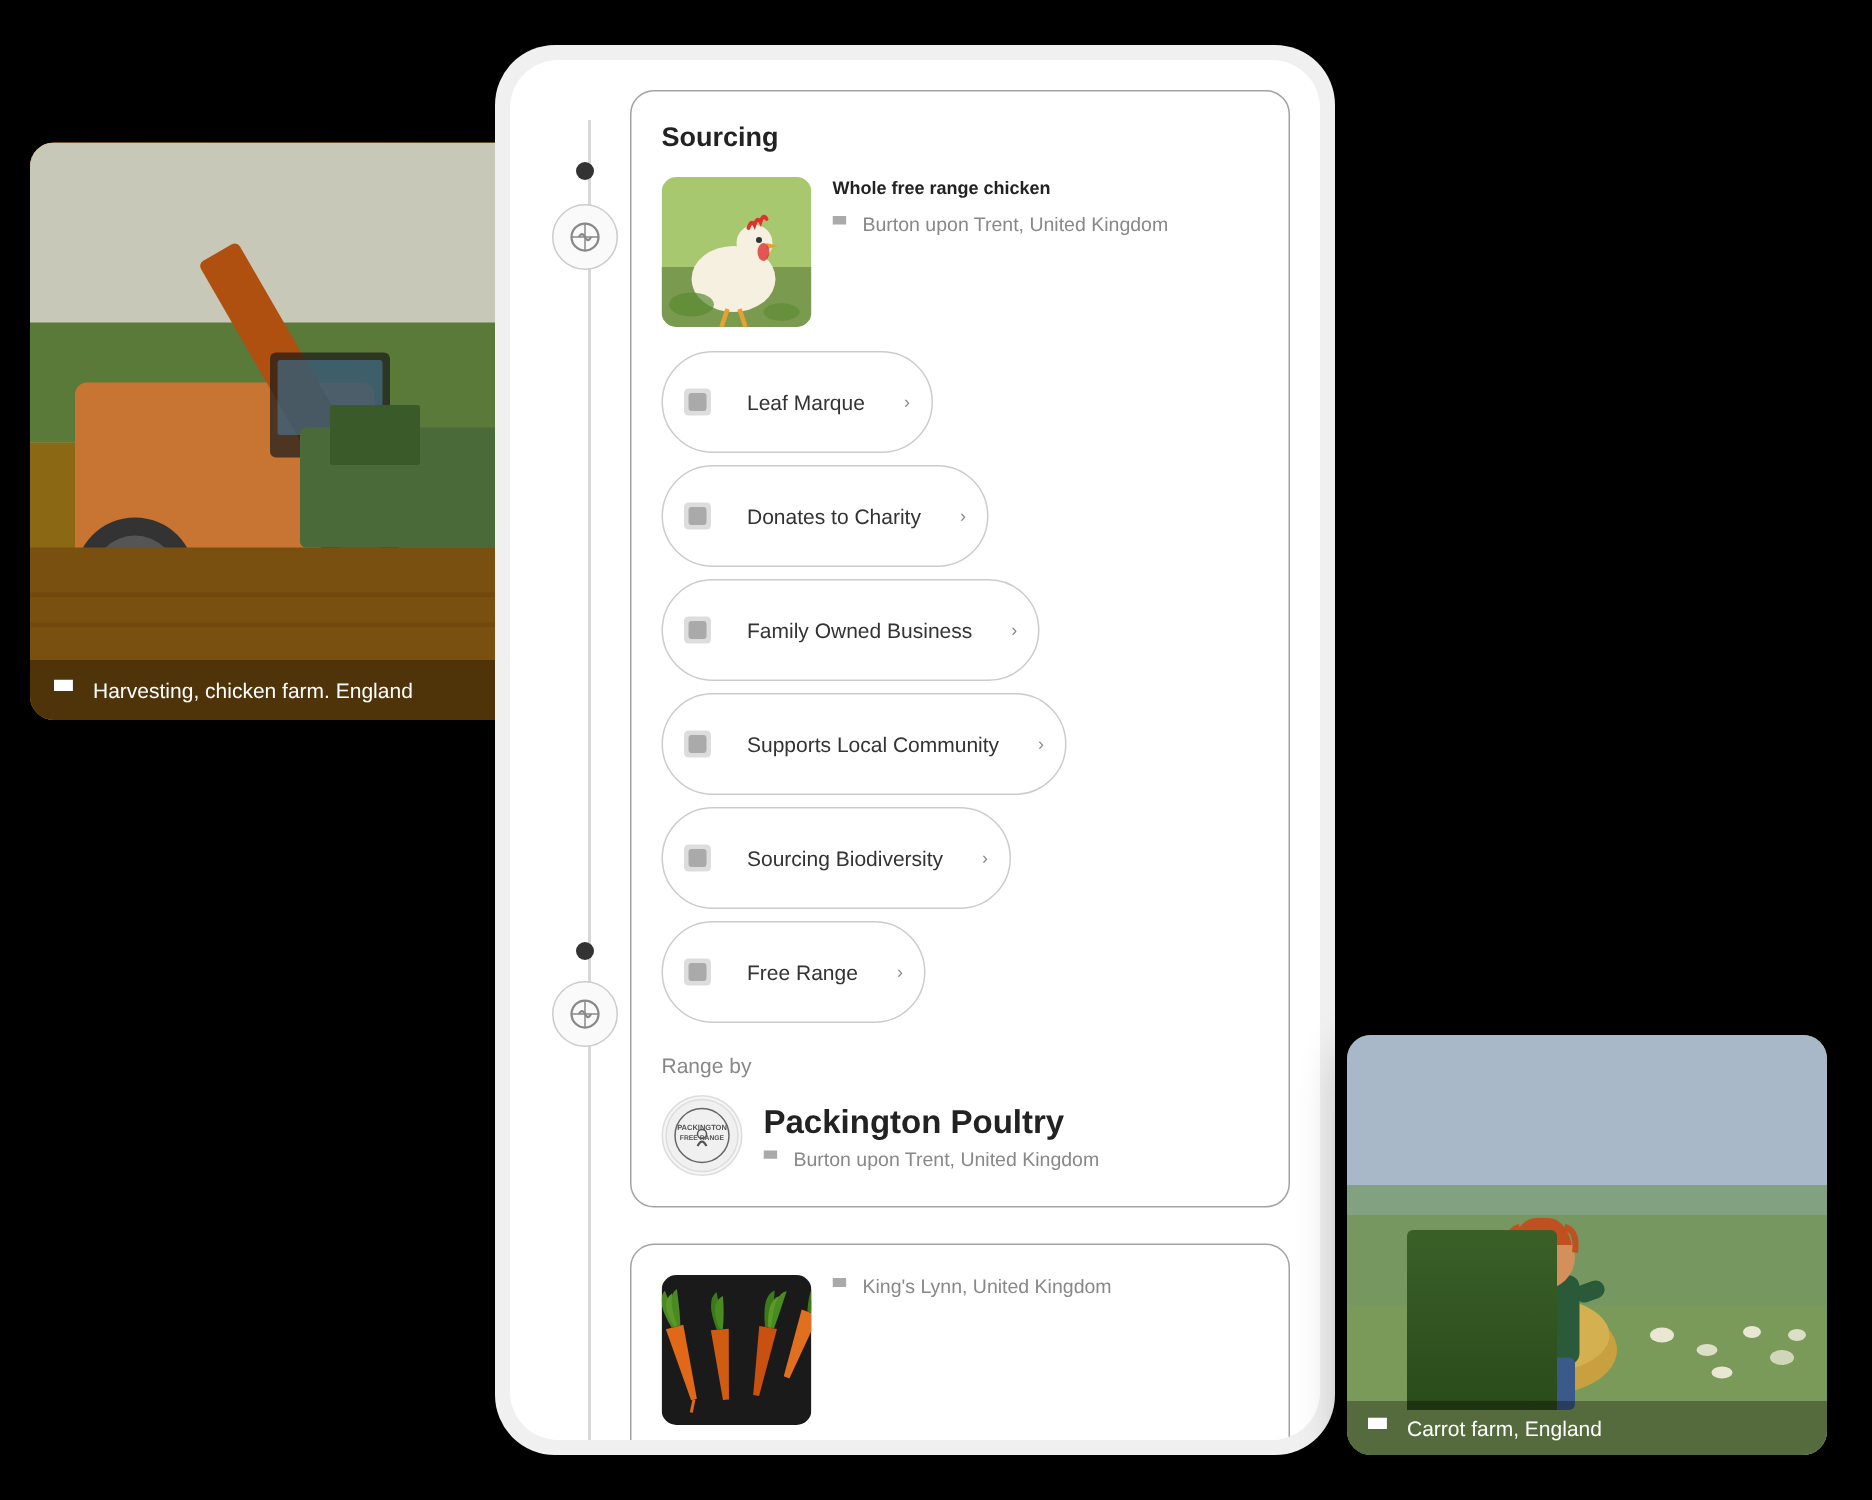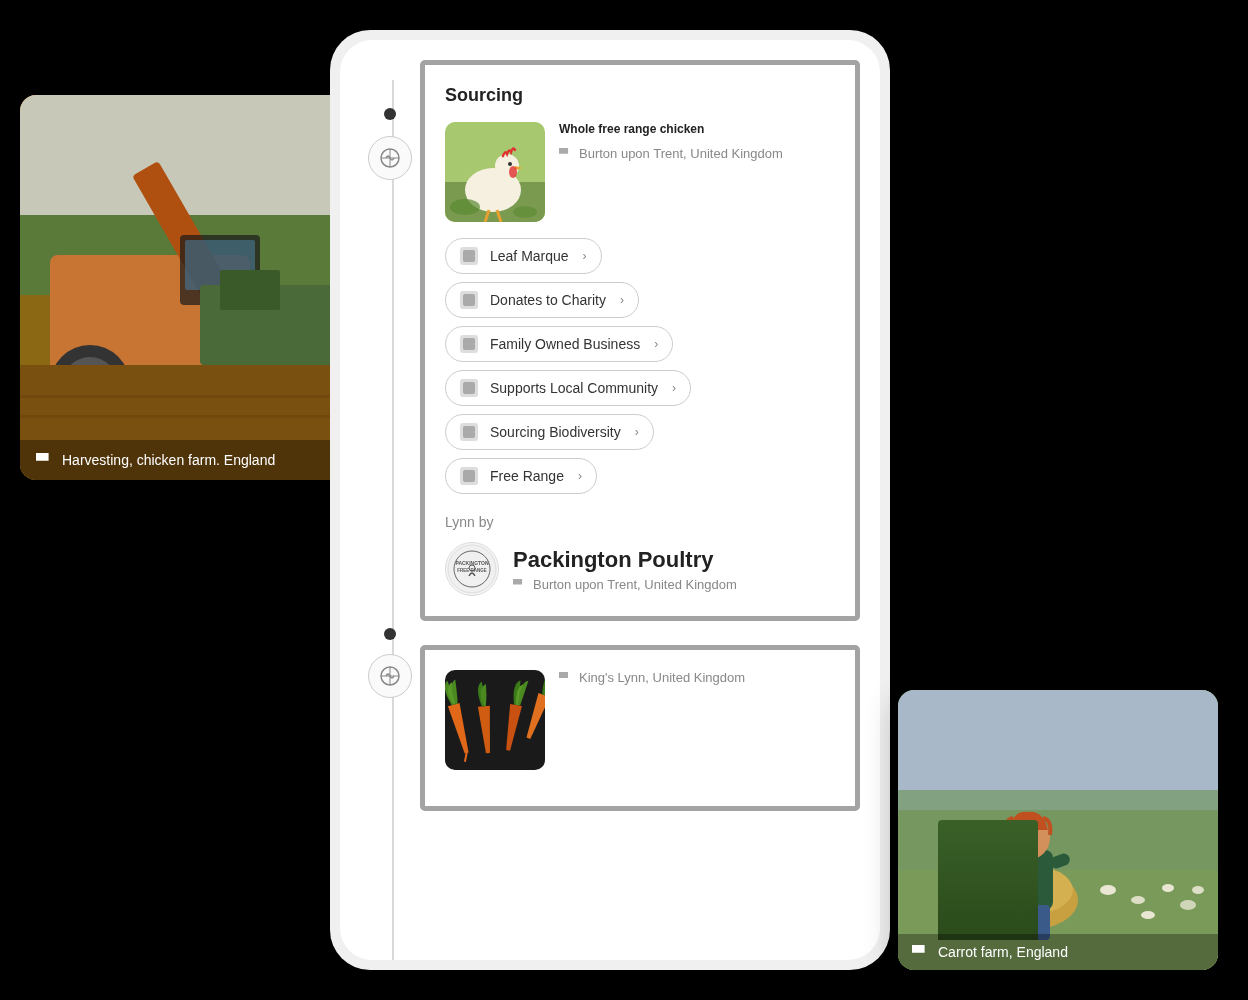--- a/index.html
+++ b/index.html
@@ -90,22 +90,22 @@
 
     .content-scroll {
       padding: 20px 20px 20px 80px;
       height: 100%;
       overflow-y: auto;
     }
 
     
     .section-card {
       background: #fff;
-      border: 5px solid #a3a3a3;
-      border-radius: 5px;
+      border: 1px solid #a3a3a3;
+      border-radius: 16px;
       padding: 20px;
       margin-bottom: 24px;
       position: relative;
     }
 
     .section-title {
       font-size: 18px;
       font-weight: 600;
       color: #222;
       margin-bottom: 16px;
@@ -153,24 +153,24 @@
     
     .badges {
       display: flex;
       flex-direction: column;
       gap: 8px;
       margin-bottom: 20px;
     }
     .badge-pill {
       display: inline-flex;
       align-items: center;
-      gap: 12px;
+      gap: 24px;
       border: 1.5px solid #ccc;
       border-radius: 100px;
-      padding: 8px 14px;
+      padding: 24px 14px;
       font-size: 14px;
       color: #333;
       font-weight: 500;
       width: fit-content;
       cursor: pointer;
       background: #fff;
       transition: background 0.15s;
     }
     .badge-icon {
       width: 18px;
@@ -446,21 +446,21 @@
               <span>Sourcing Biodiversity</span>
               <span class="badge-chevron">›</span>
             </button>
             <button class="badge-pill">
               <div class="badge-icon"></div>
               <span>Free Range</span>
               <span class="badge-chevron">›</span>
             </button>
           </div>
 
-          <div class="made-by-label">Lynn by</div>
+          <div class="made-by-label">Range by</div>
           <div class="producer-row">
             <div class="producer-logo">
               <svg width="50" height="50" viewBox="0 0 50 50">
                 <circle cx="25" cy="25" r="24" fill="#f0f0f0" stroke="#ddd" stroke-width="1"></circle>
                 <circle cx="25" cy="25" r="18" fill="none" stroke="#666" stroke-width="1"></circle>
                 <text x="25" y="21" text-anchor="middle" font-size="5" fill="#555" font-weight="600">PACKINGTON</text>
                 <text x="25" y="28" text-anchor="middle" font-size="4.5" fill="#555">FREE RANGE</text>
 
                 <path d="M22 32 Q25 26 28 32" fill="none" stroke="#555" stroke-width="1.5"></path>
                 <circle cx="25" cy="24" r="3" fill="none" stroke="#555" stroke-width="1"></circle>

